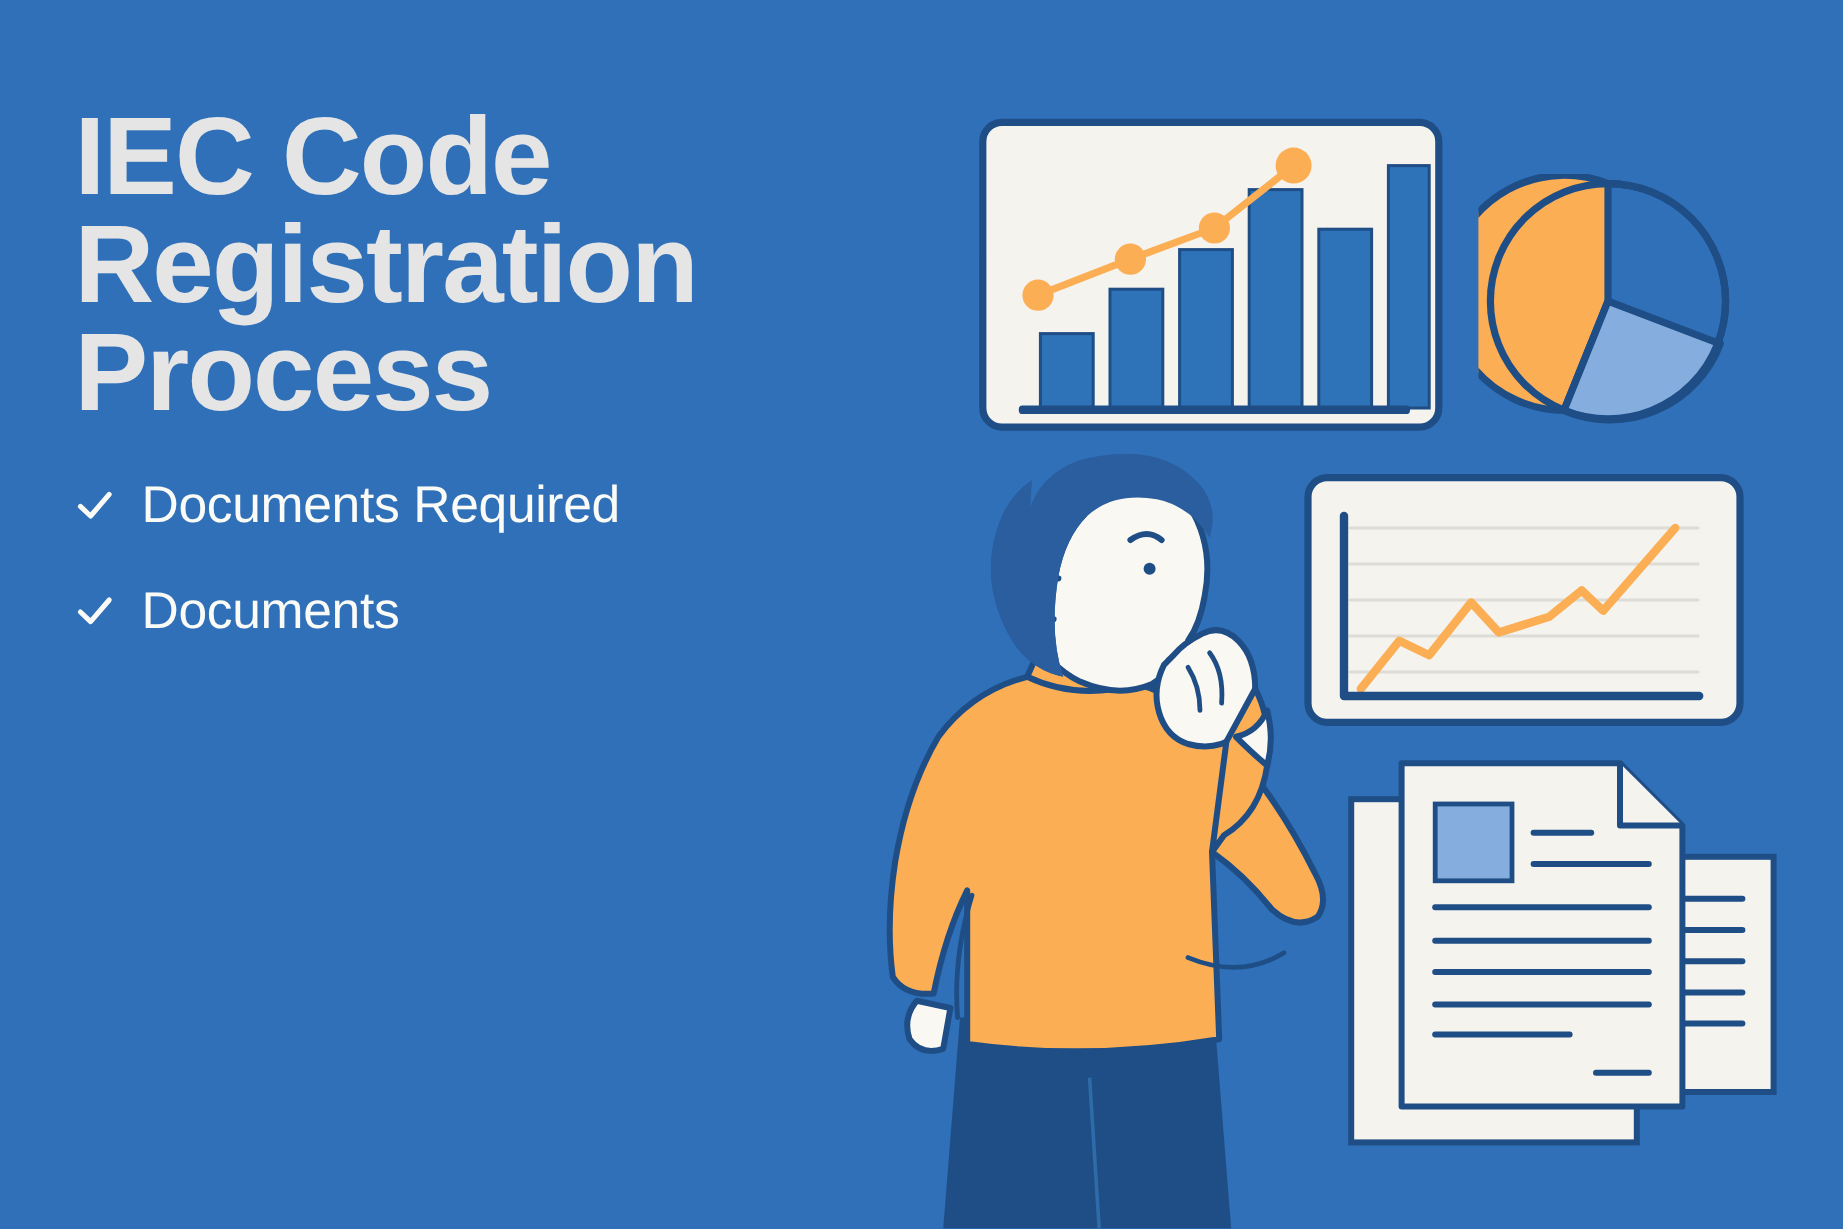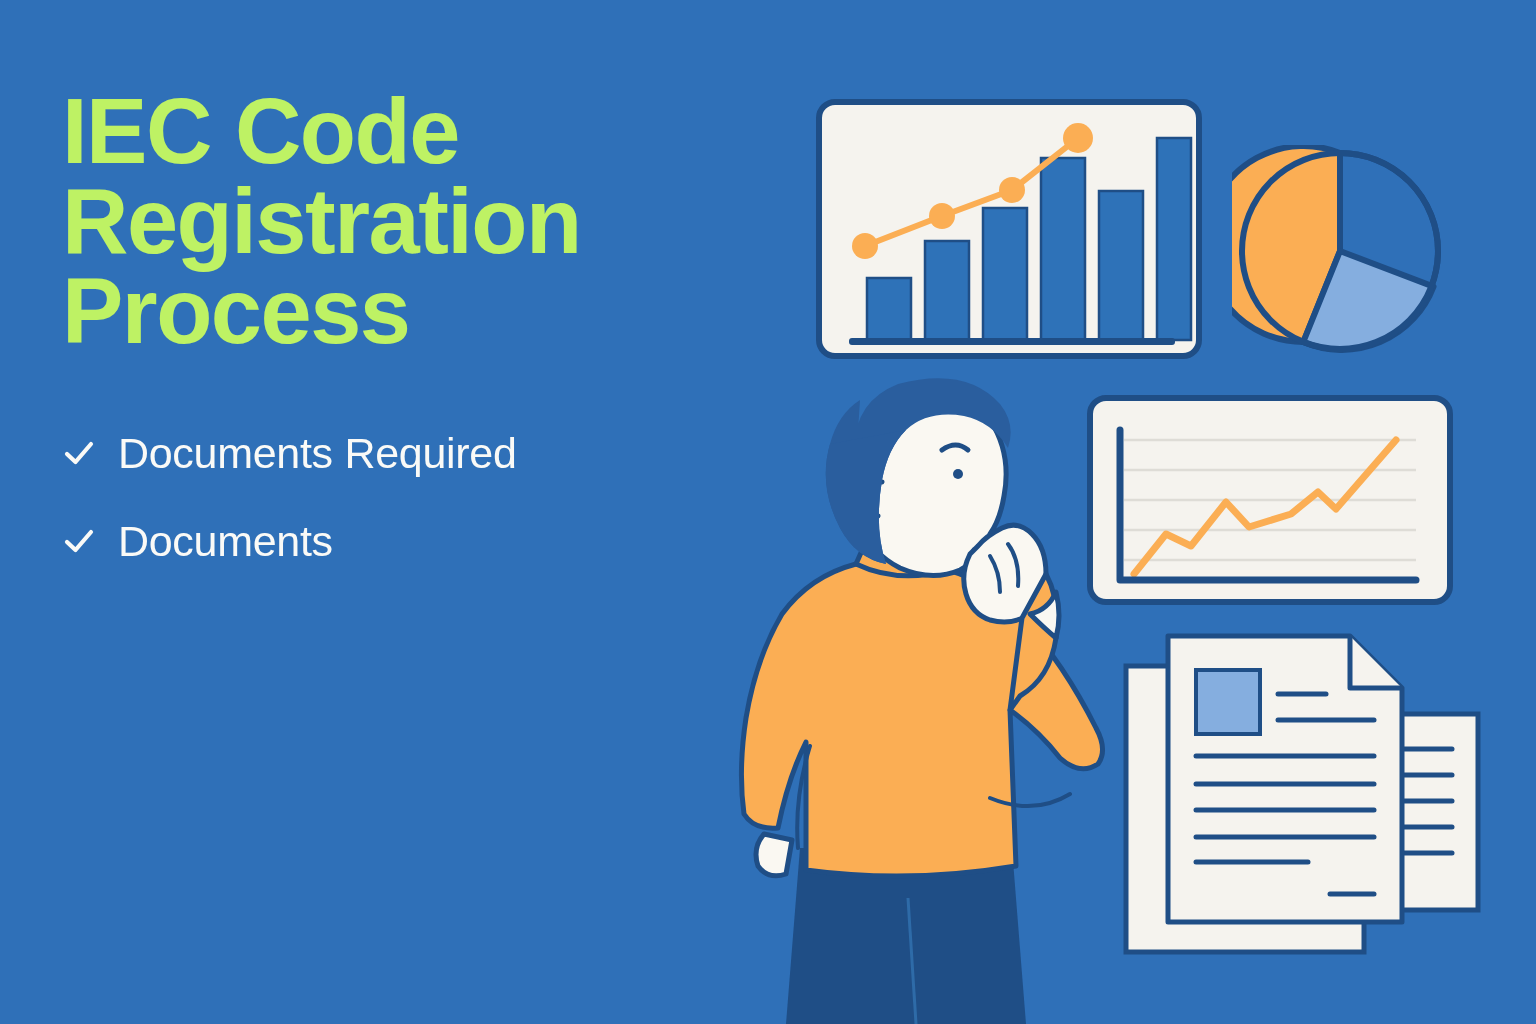--- a/index.html
+++ b/index.html
@@ -19,26 +19,26 @@
   
   #left-panel {
     position:absolute;
     left:62px; top:86px;
     width:660px;
   }
   #page-title {
     font-size:92px;
     line-height:0.98;
     font-weight:700;
-    color:#bef264;
+    color:#e5e5e5;
     letter-spacing:-1.5px;
     white-space:pre-line;
   }
   #feature-list {
-    margin-top:72px;
+    margin-top:40px;
     list-style:none;
   }
   .feature-item {
     display:flex;
     align-items:center;
     gap:22px;
     margin-bottom:38px;
     height:50px;
   }
   .check-icon {

